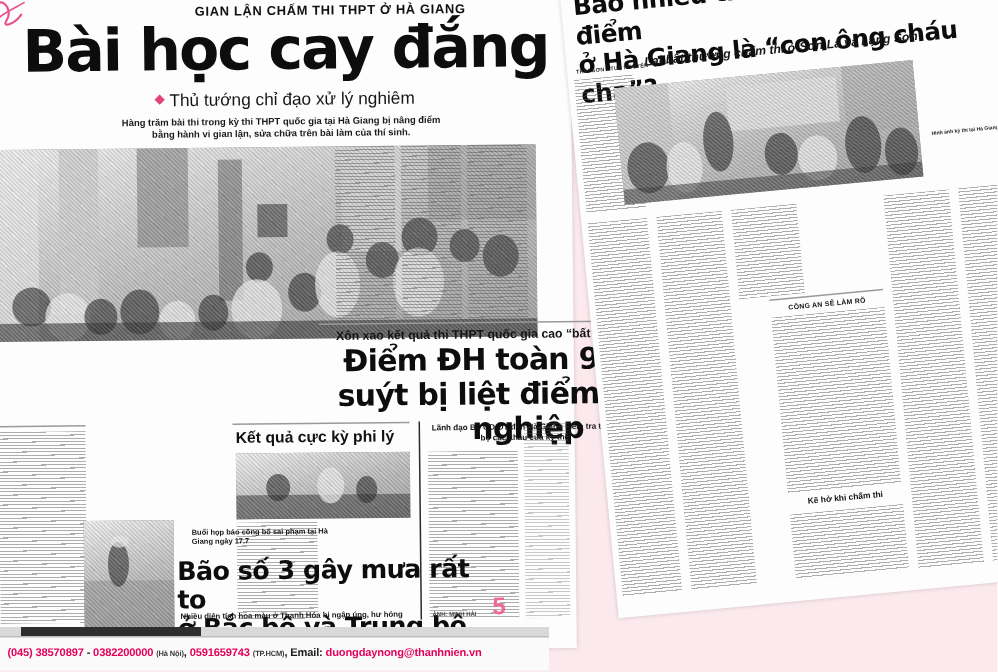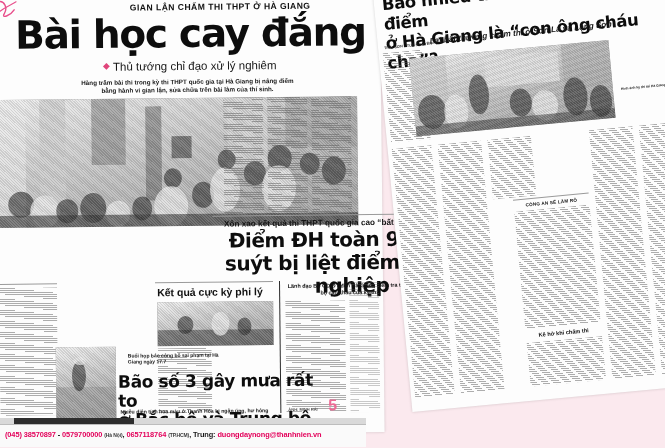--- a/index.html
+++ b/index.html
@@ -257,18 +257,18 @@
     <div class="ruleg" style="left:120px;top:228px;width:76px;"></div>
     <div id="rsub1">CÔNG AN SẼ LÀM RÕ</div>
     <div id="rsub2">Kẽ hở khi chấm thi</div>
   </div>
 
   <div id="topstrip">
       <div class="blk"></div>
     </div>
   <div id="contactbar"></div>
   <div id="contacttext">
-    <span>(045) 38570897</span><span class="blk"> - </span><span>0579700000</span>
-    <span class="muted">(Hà Nội)</span><span class="blk">, </span><span>0657118764</span>
-    <span class="muted">(TP.HCM)</span><span class="blk">, Trung: </span><span>duongdaynong@thanhnien.vn</span>
+    <span>(045) 38570897</span><span class="blk"> - </span><span>0382200000</span>
+    <span class="muted">(Hà Nội)</span><span class="blk">, </span><span>0591659743</span>
+    <span class="muted">(TP.HCM)</span><span class="blk">, Email: </span><span>duongdaynong@thanhnien.vn</span>
   </div>
 
 </div>
 
 </body></html>

